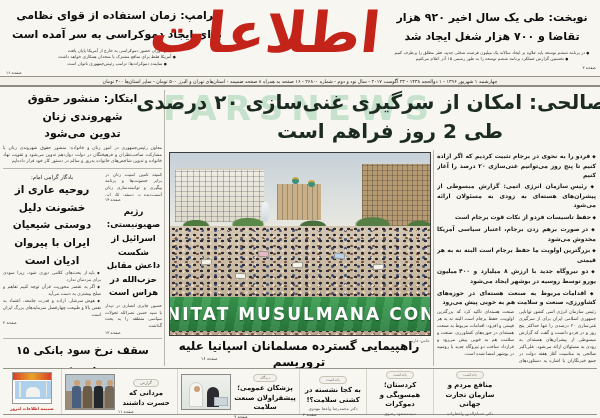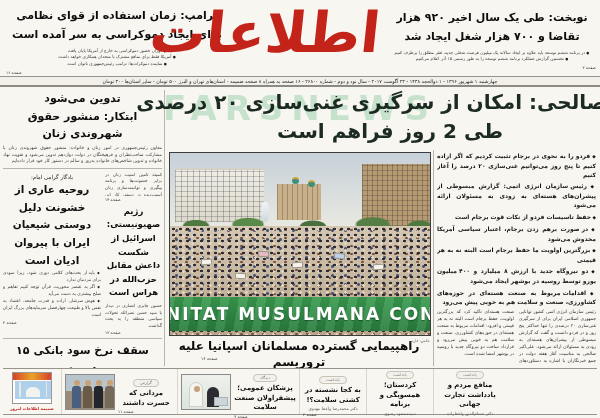--- a/index.html
+++ b/index.html
@@ -167,22 +167,22 @@
   <div class="abs watermark">FARSNEWS</div>
   <div class="abs leadhl">
     <div class="l1">صالحی: امکان از سرگیری غنی‌سازی ۲۰ درصدی</div>
     <div class="l2">طی 2 روز فراهم است</div>
   </div>
 
   <div class="abs vr1"></div>
   <div class="abs vr2"></div>
 
   <div class="abs leftcol">
+    <div class="s-h">ابتکار: منشور حقوق شهروندی زنان</div>
     <div class="s-h">تدوین می‌شود</div>
-    <div class="s-h">ابتکار: منشور حقوق شهروندی زنان</div>
     <div class="s-body" style="height:20px">معاون رئیس‌جمهوری در امور زنان و خانواده: منشور حقوق شهروندی زنان با مشارکت صاحب‌نظران و فرهیختگان در دولت دوازدهم تدوین می‌شود و تقویت نهاد خانواده و تدوین شاخص‌های خانواده به‌روز و سالم در دستور کار خود قرار داده‌ایم</div>
     <hr class="lrule">
     <div class="lrow">
       <div class="lrow-r">
         <div class="tiny" style="height:24px">کمیته تامین امنیت زنان در برابر خشونت‌ها و برنامه پیگیری و توانمندسازی زنان آسیب‌دیده در دستور کار این معاونت قرار گرفته است</div>
         <div class="pl-left">صفحه ۱۴</div>
         <div class="s3-h">رژیم صهیونیستی: اسرائیل از شکست داعش مقابل حزب‌الله در هراس است</div>
         <div class="tiny" style="height:26px">حسین جابری انصاری در دیدار با سید حسن نصرالله تحولات سیاسی منطقه را به بحث گذاشت</div>
         <div class="pl-left">صفحه ۱۲</div>
       </div>
@@ -287,29 +287,29 @@
         <span class="tag">یادداشت</span>
         <div class="bt-title">به کجا نشسته در کشتی سلامت؟!</div>
         <div class="bt-author">دکتر محمدرضا واعظ مهدوی</div>
         <div class="bt-page">صفحه ۲</div>
       </div>
     </div>
 
     <div class="bi">
       <div class="btext" style="width:60px">
         <span class="tag">یادداشت</span>
-        <div class="bt-title">کردستان؛ همسویگی و برنامه</div>
+        <div class="bt-title">کردستان؛ همسویگی و دموکرات</div>
         <div class="bt-author">سیدمسعود رضوی</div>
         <div class="bt-page">صفحه ۲</div>
       </div>
     </div>
 
     <div class="bi">
       <div class="btext" style="width:66px">
         <span class="tag">یادداشت</span>
-        <div class="bt-title">منافع مردم و یادداشت تجارت جهانی</div>
+        <div class="bt-title">منافع مردم و سازمان تجارت جهانی</div>
         <div class="bt-author">دکتر حسام‌الدین واعظ‌زاده</div>
         <div class="bt-page">صفحه ۲</div>
       </div>
     </div>
 
   </div>
 </div>
 
 </body></html>

